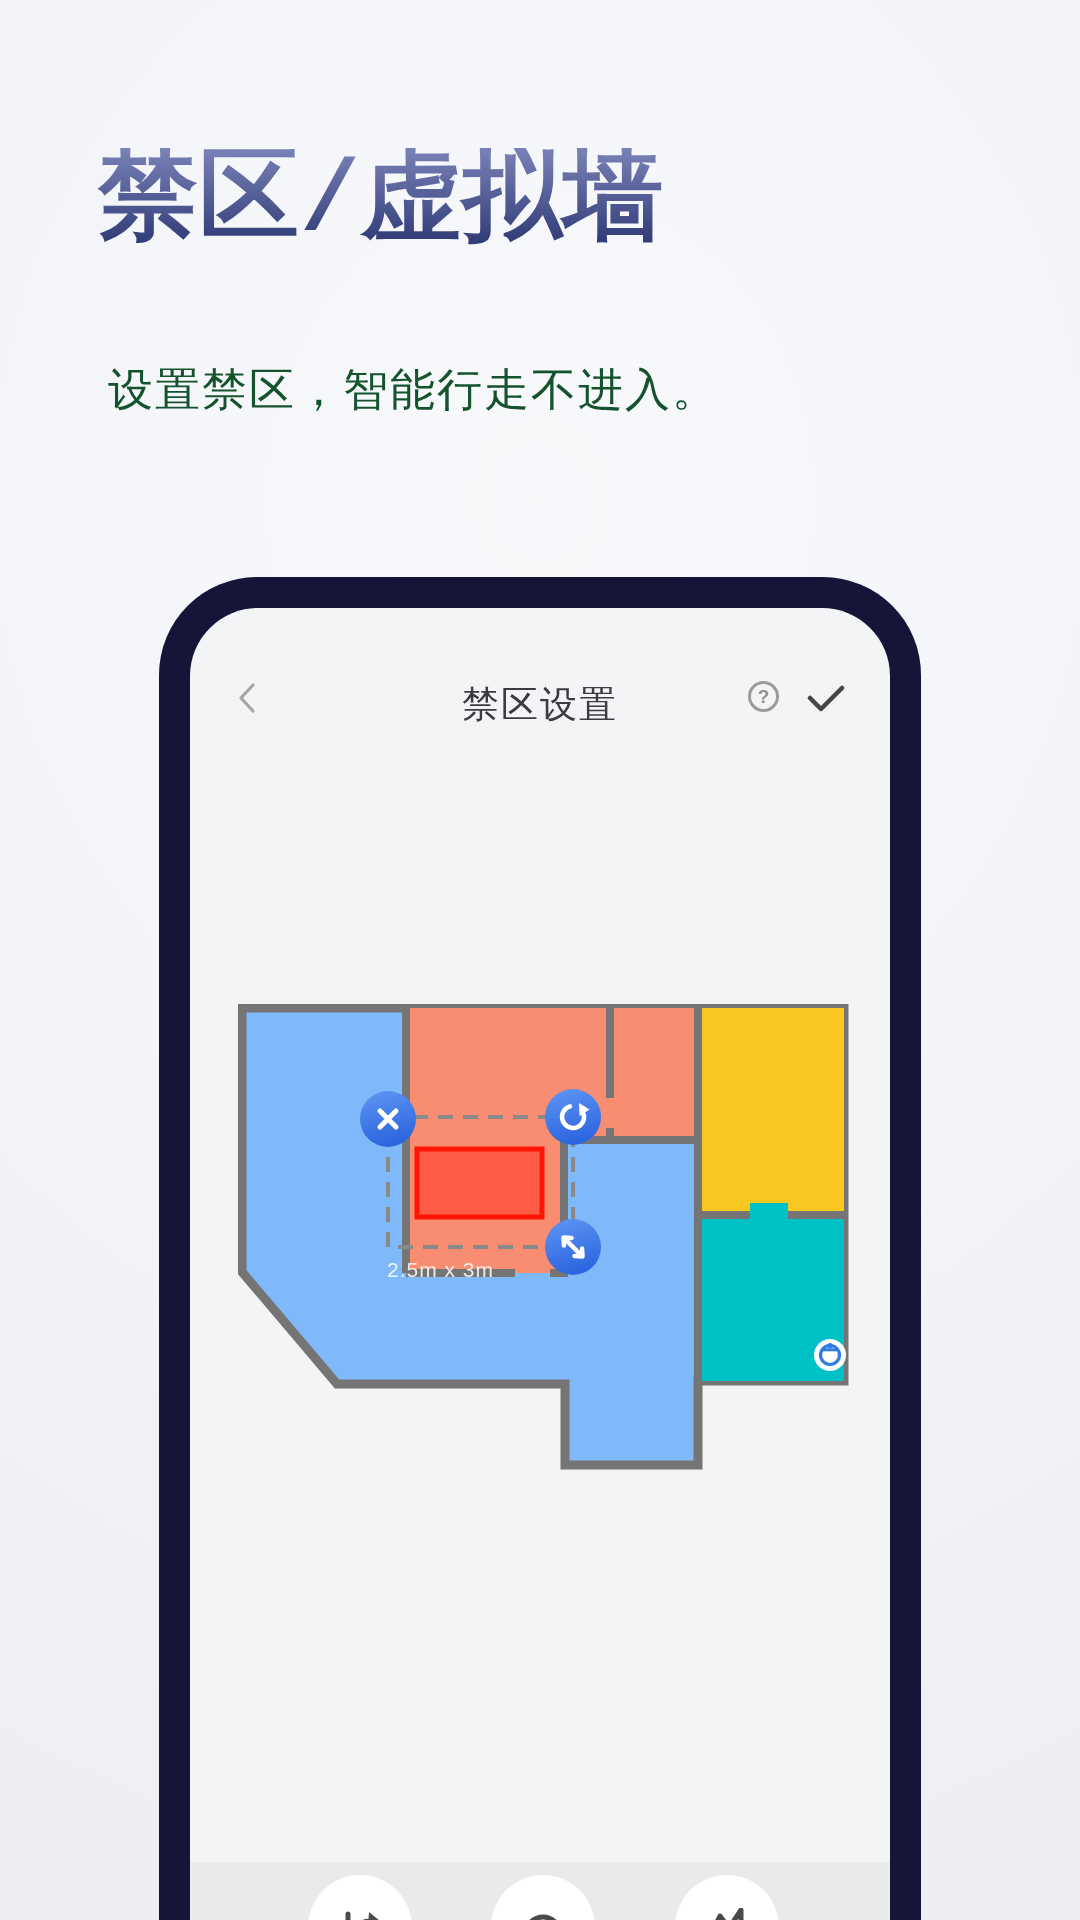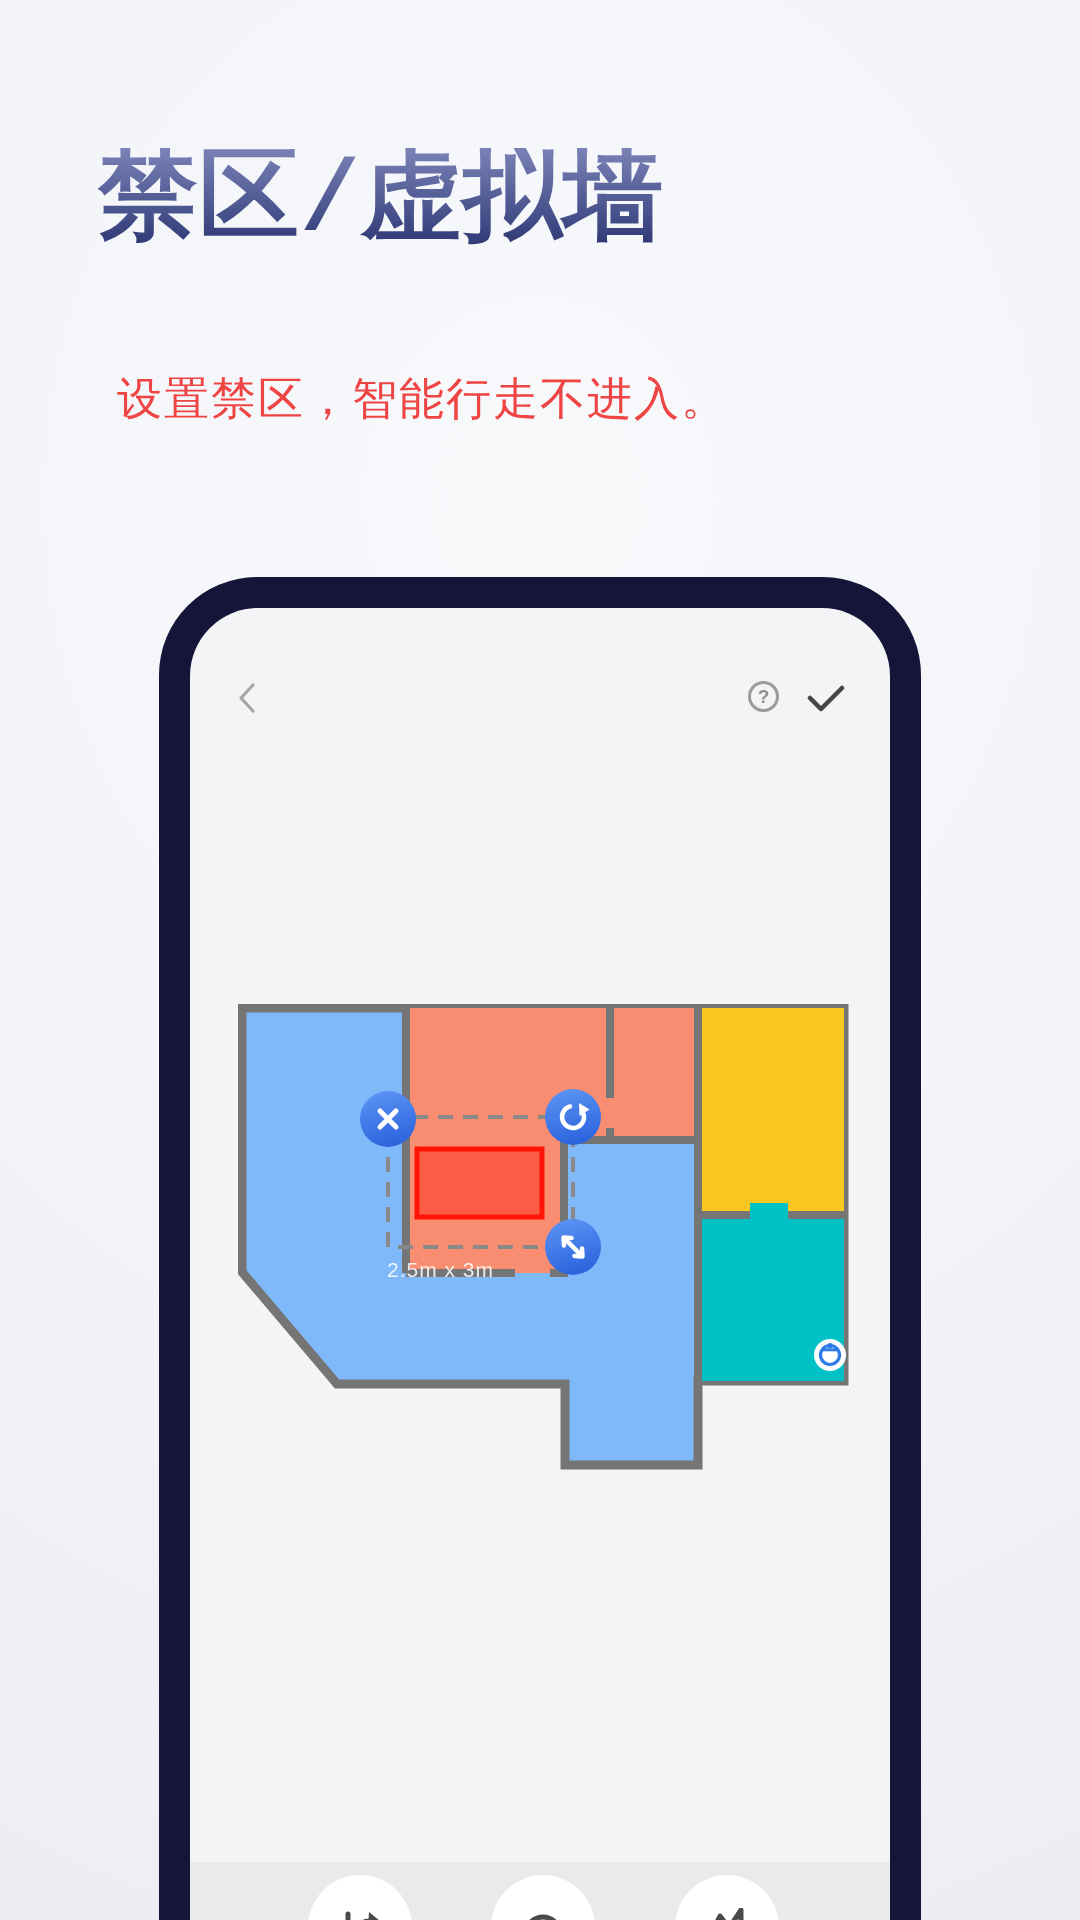--- a/index.html
+++ b/index.html
@@ -11,22 +11,22 @@
   
   .hero-title{
     position:absolute;left:98px;top:148px;margin:0;
     font-size:100px;font-weight:700;letter-spacing:1px;line-height:1.1;
     background:linear-gradient(180deg,var(--title-grad-top) 0%,var(--title-grad-bottom) 88%);
     -webkit-background-clip:text;background-clip:text;
     color:transparent;
     font-family:Liberation Mono, monospace;
   }
   .hero-subtitle{
-    position:absolute;left:100px;top:352px;margin:17px;
-    font-size:45px;font-weight:400;letter-spacing:2px;color:#ef4444;
+    position:absolute;left:100px;top:352px;margin:8px;
+    font-size:45px;font-weight:400;letter-spacing:2px;color:#14532d;
   }
   
   .phone{
     position:absolute;left:159px;top:577px;width:762px;height:1343px;
     background:var(--frame);border-radius:98px 98px 0 0;
   }
   .screen{
     position:absolute;left:31px;top:31px;width:700px;height:1312px;
     background:var(--screen-bg);border-radius:68px 68px 0 0;overflow:hidden;
   }
@@ -66,20 +66,21 @@
 
 <h1 class="hero-title">禁区/虚拟墙</h1>
 <p class="hero-subtitle">设置禁区，智能行走不进入。</p>
 
 <div class="phone">
   <div class="screen">
 
     <svg class="nav-back" viewBox="0 0 20 32">
       <polyline points="16,3 4,16 16,29" fill="none" stroke="#A6A6A6" stroke-width="3.2" stroke-linecap="round" stroke-linejoin="round"></polyline>
     </svg>
+    <div class="nav-title">禁区设置</div>
     <div class="nav-help">
       <span>?</span>
     </div>
     <svg class="nav-confirm" viewBox="0 0 38 28">
       <polyline points="3,14 14,25 35,4" fill="none" stroke="#454545" stroke-width="4.5" stroke-linecap="round" stroke-linejoin="round"></polyline>
     </svg>
 
     <svg class="map-wrap" viewBox="0 0 612 466">
       <defs>
         <linearGradient id="handleGrad" x1="0" y1="0" x2="0.25" y2="1">

